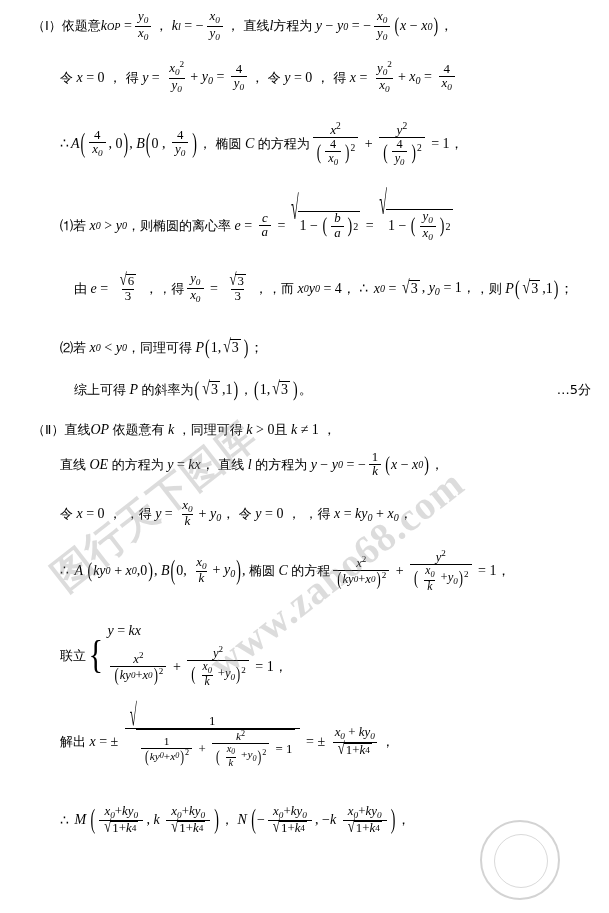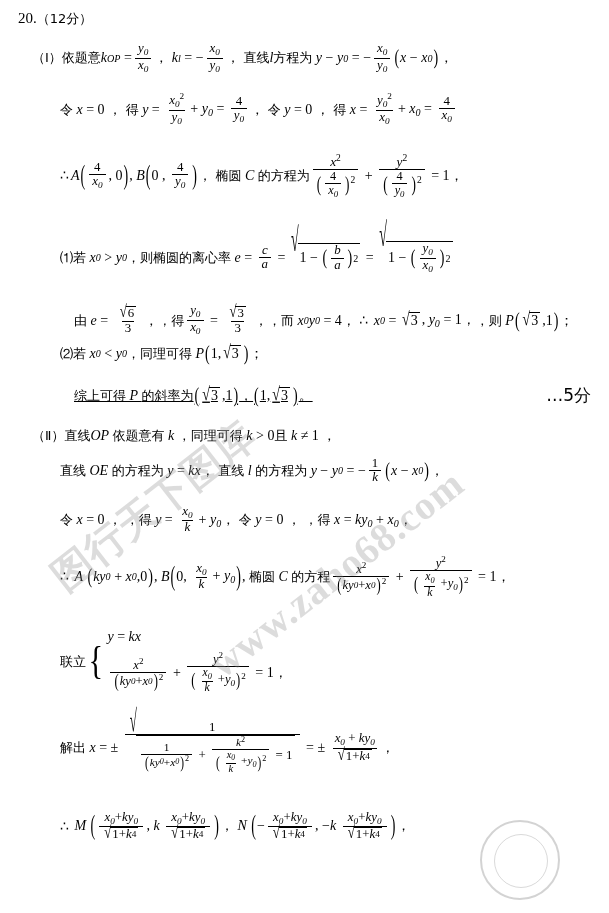--- a/index.html
+++ b/index.html
@@ -148,39 +148,36 @@
   .stack {
     display: inline-flex;
     flex-direction: column;
     justify-content: center;
     gap: 6px;
   }
   .cn { font-family: "DejaVu Sans", sans-serif; font-size: 13px; }
   .score {
     position: absolute;
     right: 0;
-    font-size: 17px;
-  }
-  .mark-row { position: relative; text-decoration: underline; }
+    font-size: 13px;
+  }
+  .mark-row { position: relative; }
   .therefore { font-size: 14px; margin-right: 2px; }
 </style>
 </head>
 <body>
 
 <div class="page">
 
   <div class="watermark">
     <div class="wm-text wm1">图行天下图库</div>
     <div class="wm-text wm2">www.zaho68.com</div>
     <div class="wm-circle"></div>
   </div>
 
-  <div class="q-head">
-    <span>20</span>.<span class="cn">（12分）</span>
-  </div>
 
   <div class="blk">
     <div class="row indent1">
       <span class="cn">（Ⅰ）</span>
       <span class="cn">依题意</span>
       <span class="it">k</span>
         <span class="sub">OP</span>
       <span>&nbsp;=</span>
       <span class="frac">
         <span class="num"><span class="it">y</span><span class="sub">0</span></span>
@@ -414,21 +411,21 @@
             <span class="radical">√</span>
             <span class="body">3</span>
           </span>
           <span>,1</span>
           <span class="pr-s">)</span>
         </span>
       <span>；</span>
     </div>
   </div>
 
-  <div class="blk" style="margin-top:8px">
+  <div class="blk" style="margin-top:34px">
     <div class="row indent2">
       <span class="cn">⑵若</span>
       <span class="it">&nbsp;x</span>
         <span class="sub">0</span>
         <span>&nbsp;&lt;&nbsp;</span>
         <span class="it">y</span>
         <span class="sub">0</span>
       <span class="cn">，同理可得</span>
       <span class="it">&nbsp;P</span>
       <span class="paren-big">

